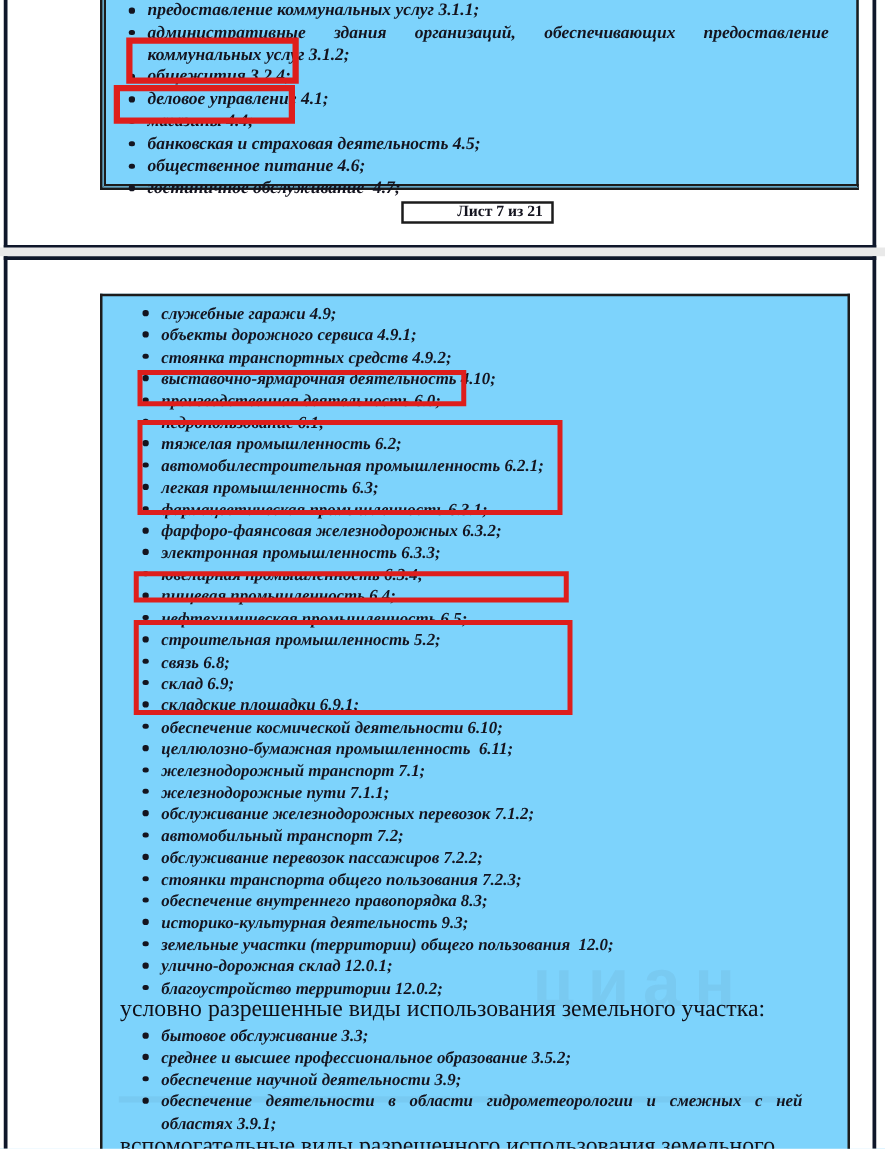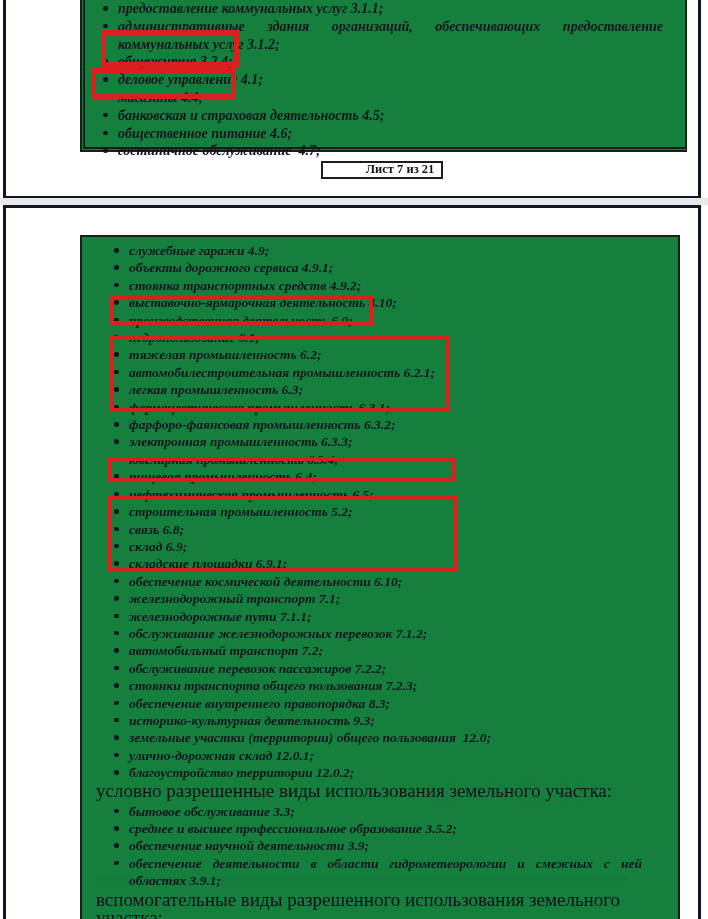--- a/index.html
+++ b/index.html
@@ -12,21 +12,21 @@
   .page{
     position:absolute;left:3px;width:698px;background:#ffffff;
     border:3px solid #0f172a;box-sizing:border-box;
   }
   #page1{top:0;height:199px;border-top:none;}
   #page2{top:205px;height:714px;border-bottom:none;}
   .page-gap{
     position:absolute;left:0;top:198px;width:708px;height:7px;background:#e9e9e9;
   }
   
-  .tcell{position:absolute;box-sizing:border-box;background:#15803d;}
+  .tcell{position:absolute;box-sizing:border-box;background:#7dd3fc;}
   .tcell1{
     left:74px;top:0;width:607px;height:152px;
     border-left:5px double #1c1c1c;
     border-right:2px solid #1c1c1c;
     border-bottom:5px double #1c1c1c;
   }
   .tcell2{
     left:74px;top:27px;width:600px;height:687px;
     border:2px solid #1c1c1c;border-bottom:none;
     padding:0 14px;box-sizing:border-box;
@@ -102,30 +102,31 @@
           <li><span class="t">служебные гаражи 4.9;</span></li>
           <li><span class="t">объекты дорожного сервиса 4.9.1;</span></li>
           <li><span class="t">стоянка транспортных средств 4.9.2;</span></li>
           <li><span class="t">выставочно-ярмарочная деятельность 4.10;</span></li>
           <li><span class="t">производственная деятельность 6.0;</span></li>
           <li><span class="t">недропользование 6.1;</span></li>
           <li><span class="t">тяжелая промышленность 6.2;</span></li>
           <li><span class="t">автомобилестроительная промышленность 6.2.1;</span></li>
           <li><span class="t">легкая промышленность 6.3;</span></li>
           <li><span class="t">фармацевтическая промышленность 6.3.1;</span></li>
-          <li><span class="t">фарфоро-фаянсовая промышленность 6.3.2;</span></li>
+          <li><span class="t">фарфоро-фаянсовая железнодорожных 6.3.2;</span></li>
           <li><span class="t">электронная промышленность 6.3.3;</span></li>
           <li><span class="t">ювелирная промышленность 6.3.4;</span></li>
           <li><span class="t">пищевая промышленность 6.4;</span></li>
           <li><span class="t">нефтехимическая промышленность 6.5;</span></li>
           <li><span class="t">строительная промышленность 5.2;</span></li>
           <li><span class="t">связь 6.8;</span></li>
           <li><span class="t">склад 6.9;</span></li>
           <li><span class="t">складские площадки 6.9.1;</span></li>
           <li><span class="t">обеспечение космической деятельности 6.10;</span></li>
+          <li><span class="t">целлюлозно-бумажная промышленность&nbsp; 6.11;</span></li>
           <li><span class="t">железнодорожный транспорт 7.1;</span></li>
           <li><span class="t">железнодорожные пути 7.1.1;</span></li>
           <li><span class="t">обслуживание железнодорожных перевозок 7.1.2;</span></li>
           <li><span class="t">автомобильный транспорт 7.2;</span></li>
           <li><span class="t">обслуживание перевозок пассажиров 7.2.2;</span></li>
           <li><span class="t">стоянки транспорта общего пользования 7.2.3;</span></li>
           <li><span class="t">обеспечение внутреннего правопорядка 8.3;</span></li>
           <li><span class="t">историко-культурная деятельность 9.3;</span></li>
           <li><span class="t">земельные участки (территории) общего пользования&nbsp; 12.0;</span></li>
           <li><span class="t">улично-дорожная склад 12.0.1;</span></li>

